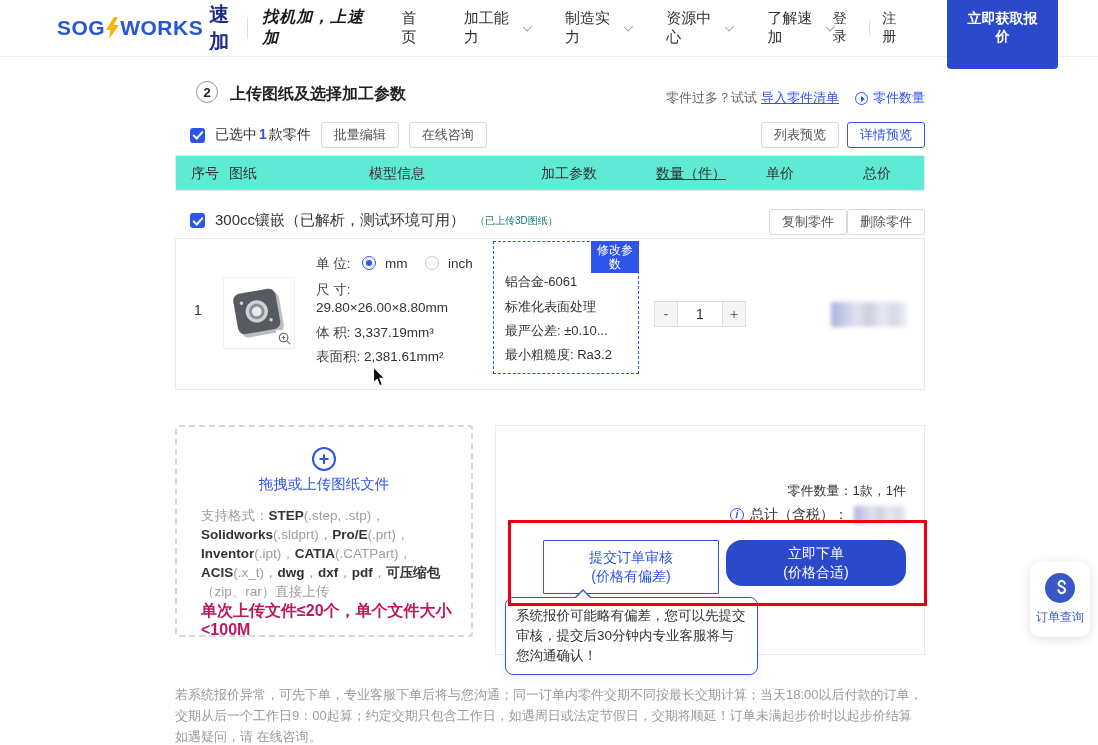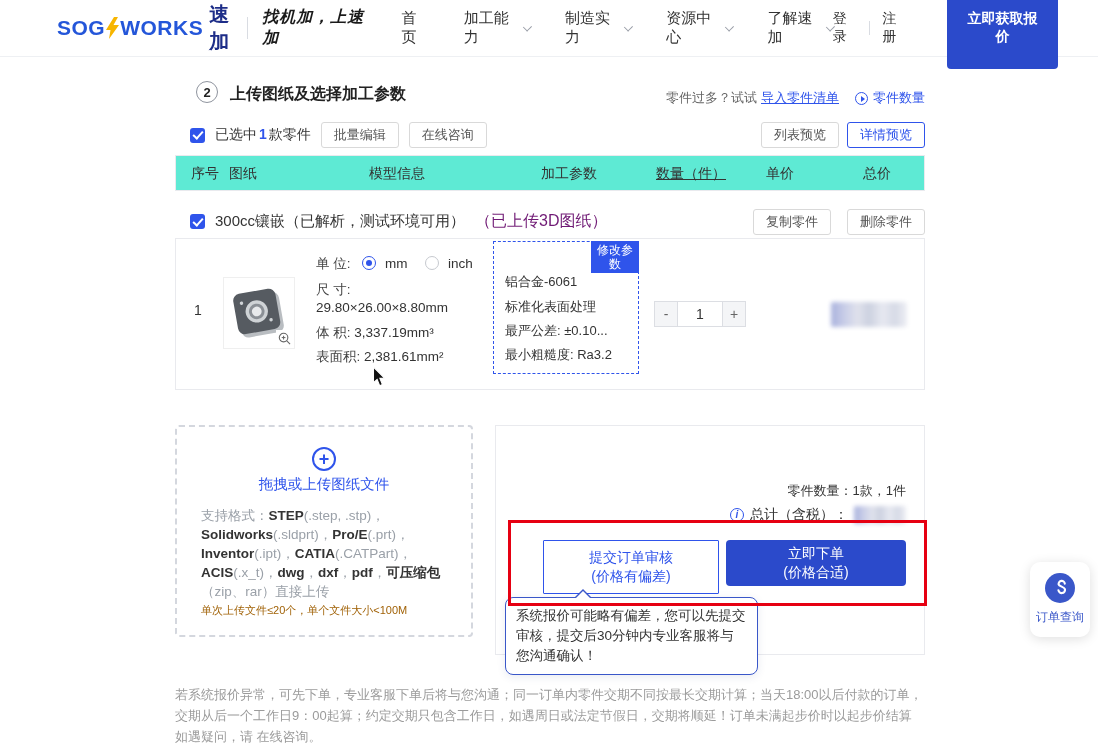--- a/index.html
+++ b/index.html
@@ -55,22 +55,22 @@
   .btn-accent { border-color:#2f54eb; color:#2f54eb; }
 
   
   .table-head { position:absolute; left:175px; top:155px; width:750px; height:36px;
     border:1px solid #e9eaee; background:#5eead4; }
   .th { position:absolute; top:9px; font-size:14px; color:#333; }
 
   
   .part-title-row { position:absolute; left:190px; top:211px; display:flex; align-items:center; gap:10px; }
   .part-name { font-size:15px; color:#333; }
-  .part-note { font-size:16px; color:#701a75; }
-  .part-title-btns { position:absolute; right:173px; top:209px; display:flex; gap:16px;justify-content:center; }
+  .part-note { font-size:10px; color:#0f766e; }
+  .part-title-btns { position:absolute; right:173px; top:209px; display:flex; gap:0;justify-content:center; }
   .part-box { position:absolute; left:175px; top:238px; width:750px; height:152px;
     border:1px solid #e9eaee; background:#fff; }
   .part-index { position:absolute; left:18px; top:63px; font-size:14px; color:#333; }
   .thumb { position:absolute; left:47px; top:38px; width:72px; height:72px;
     border:1px solid #efefef; background:#fff; }
   .mag { position:absolute; right:1px; bottom:1px; width:17px; height:17px; background:rgba(255,255,255,.95);
     display:flex; align-items:center; justify-content:center; cursor:pointer; }
   .info { position:absolute; left:140px; top:16px; width:170px; font-size:13.5px; color:#444; }
   .info-row { position:absolute; left:0; white-space:nowrap; }
   .info-val { color:#333; }
@@ -95,36 +95,36 @@
 
   
   .upload-box { position:absolute; left:175px; top:425px; width:298px; height:212px;
     border:2px dashed #d4d7de; border-radius:4px; background:#fff; }
   .plus-circle { width:24px; height:24px; border:2px solid #2f54eb; border-radius:50%;
     color:#2f54eb; font-size:18px; font-weight:bold; line-height:20px; text-align:center;
     margin:20px auto 4px auto; cursor:pointer; }
   .upload-title { text-align:center; color:#2f54eb; font-size:14.5px; cursor:pointer; }
   .formats { margin:12px 0 0 24px; width:254px; font-size:13.5px; line-height:19px; color:#9aa0a8; }
   .seg-b { color:#333; font-weight:bold; }
-  .limit-line { margin:0 0 0 24px; width:258px; font-size:11px; line-height:19px; color:#a16207; }
+  .limit-line { margin:0 0 0 24px; width:258px; font-size:16px; line-height:19px; color:#be185d;font-weight:bold; }
 
   
   .summary-box { position:absolute; left:495px; top:425px; width:430px; height:230px;
     border:1px solid #e9eaee; background:#fff; }
   .qty-line { position:absolute; right:18px; top:56px; font-size:13px; color:#333; }
   .total-row { position:absolute; right:18px; top:80px; display:flex; align-items:center; gap:6px; }
   .info-icon { width:14px; height:14px; border:1px solid #2f54eb; border-radius:50%; color:#2f54eb;
     font-size:10px; line-height:12px; text-align:center; font-style:italic; font-weight:bold; flex:none; }
   .total-label { font-size:14px; color:#333; }
   .total-redacted { width:52px; height:18px; }
   .review-btn { position:absolute; left:47px; top:114px; width:176px; height:54px;
     background:#fff; border:1px solid #2f54eb; border-radius:1px; color:#2f54eb;
     font-size:14px; line-height:19px; text-align:center; cursor:pointer; font-family:inherit; }
   .order-btn { position:absolute; left:230px; top:114px; width:180px; height:46px;
-    background:#2b4acb; border:none; border-radius:4px; color:#fff;
+    background:#2b4acb; border:none; border-radius:16px; color:#fff;
     font-size:14px; line-height:19px; text-align:center; cursor:pointer; font-family:inherit; }
 
   .annotation { position:absolute; left:508px; top:520px; width:419px; height:86px;
     border:3px solid #e60012; z-index:10; pointer-events:none; }
 
   .tooltip { position:absolute; left:505px; top:597px; width:253px; background:#fff;
     border:1px solid #3a57c9; border-radius:8px; padding:8px 10px; font-size:13.5px;
     line-height:20px; color:#333; z-index:5; box-shadow:0 2px 8px rgba(40,60,120,.10); }
   .tooltip::before { content:""; position:absolute; left:68px; top:-9px;
     border-left:9px solid transparent; border-right:9px solid transparent; border-bottom:9px solid #3a57c9; }

